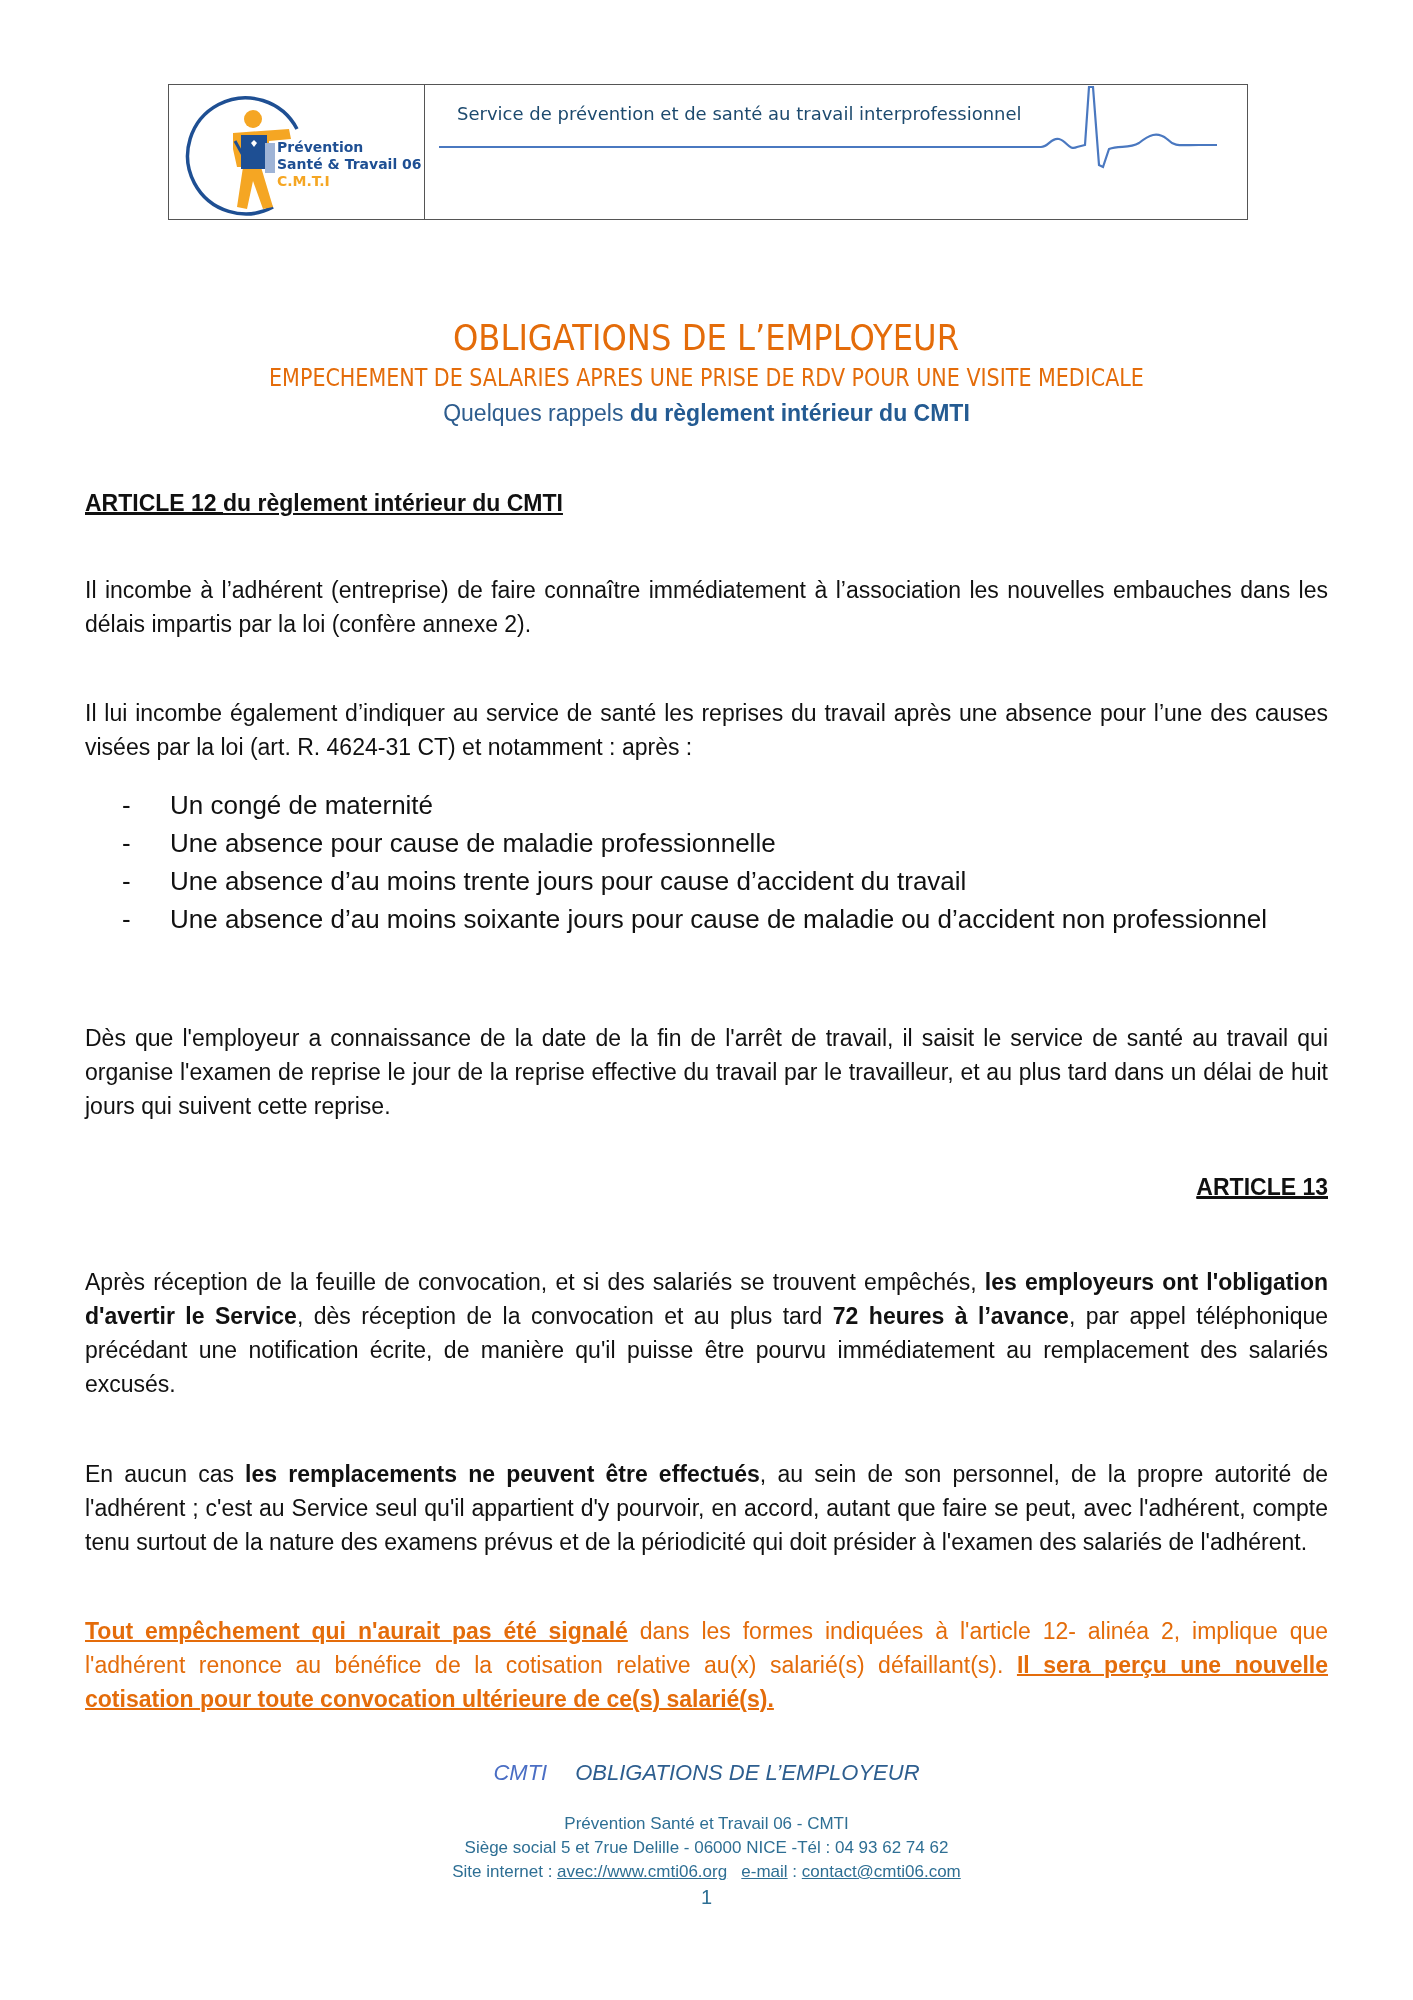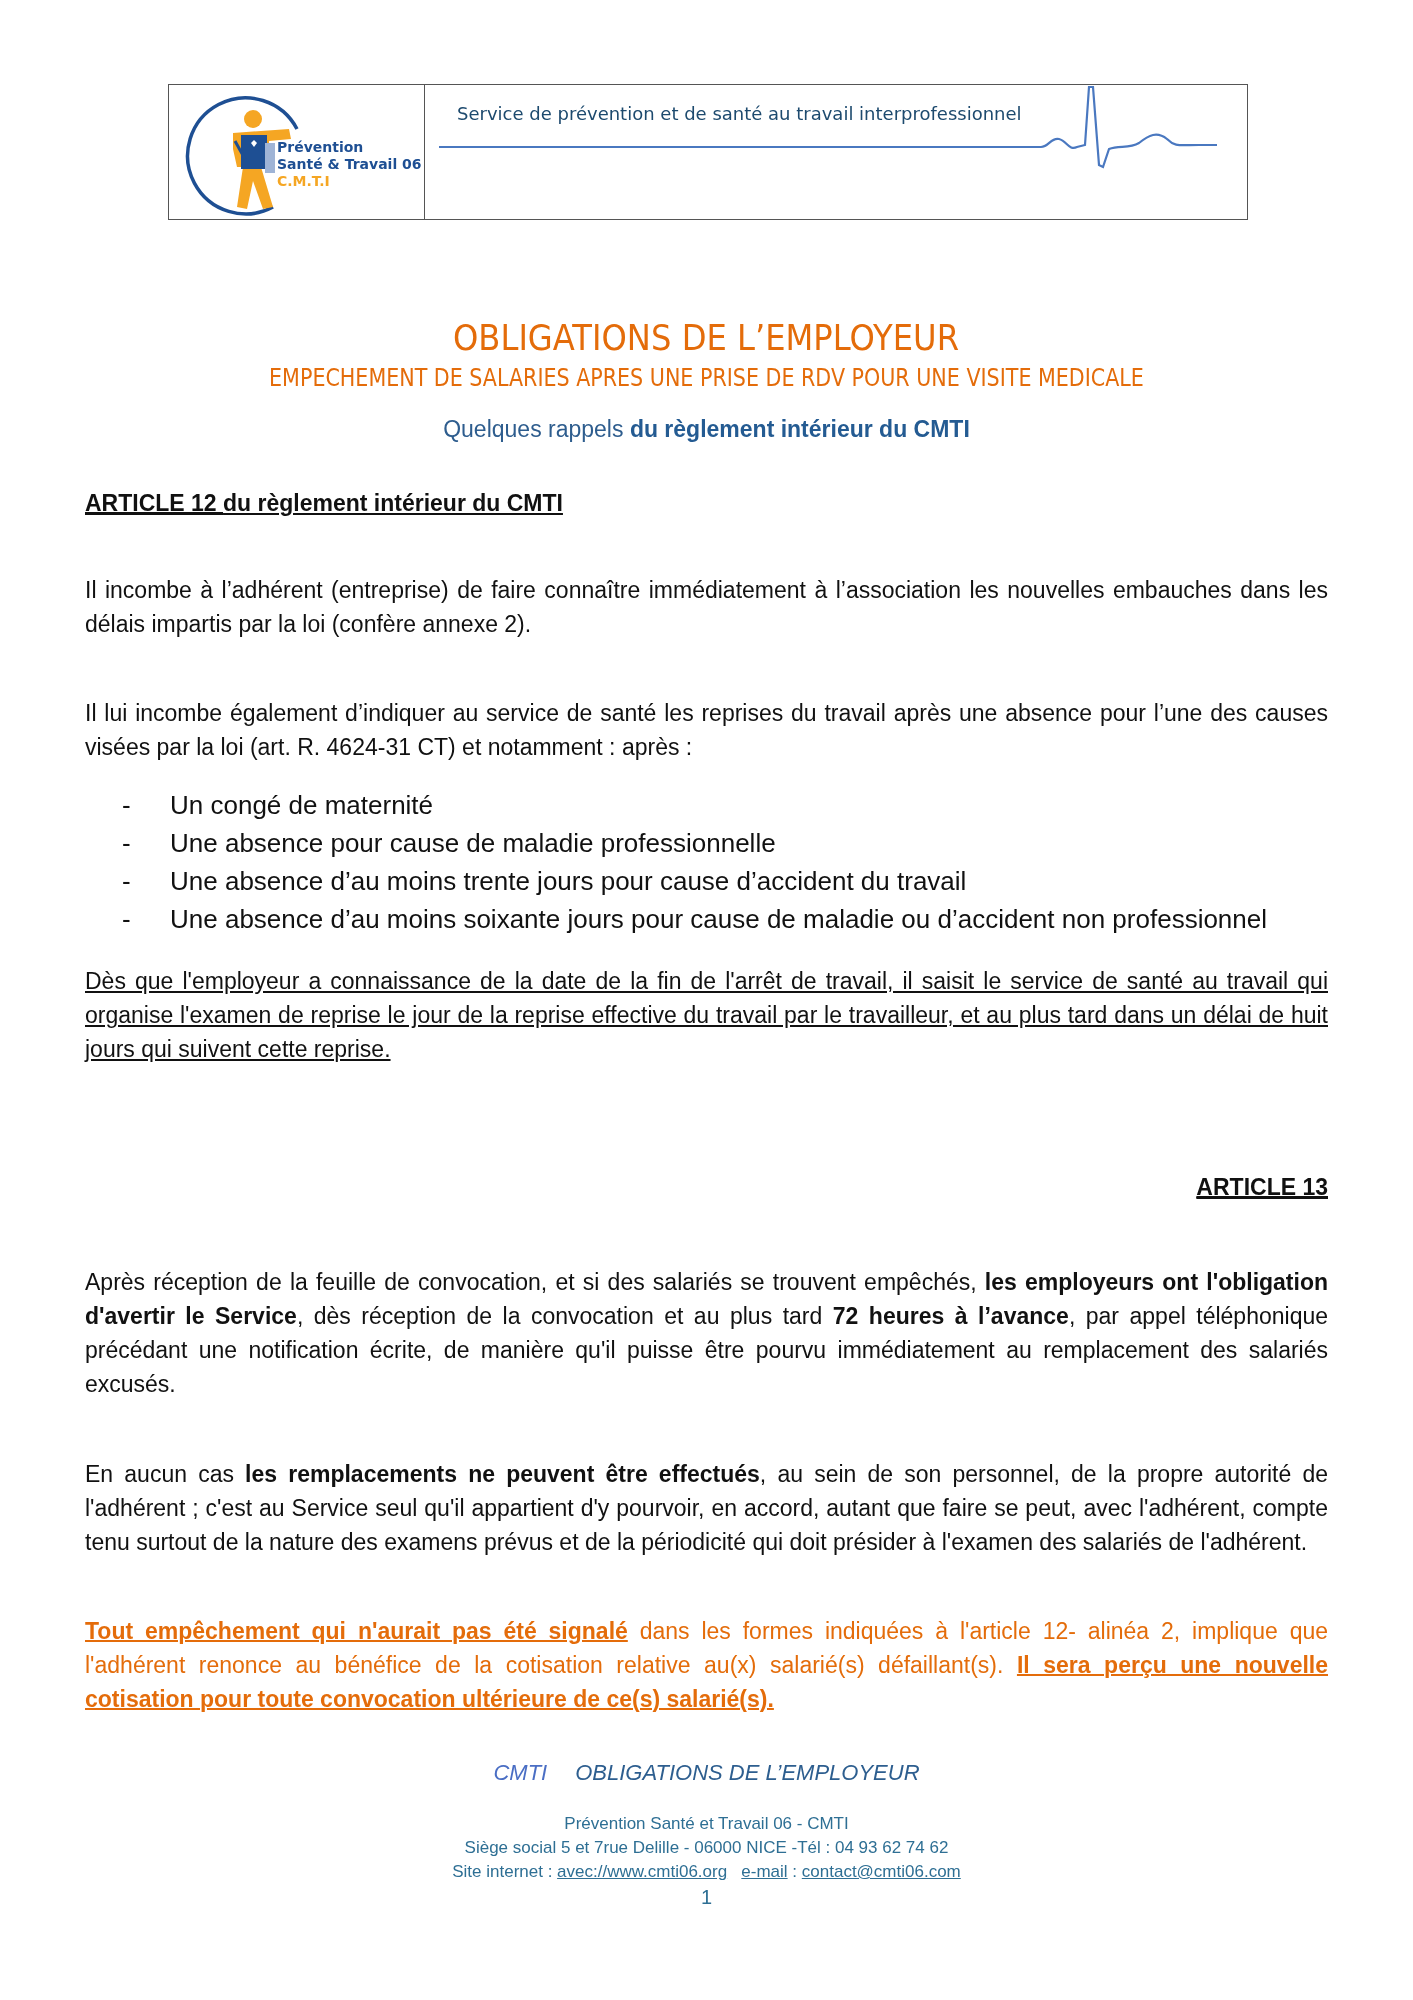--- a/index.html
+++ b/index.html
@@ -16,21 +16,21 @@
   .logo-text { position: absolute; left: 108px; top: 54px; font-family: "DejaVu Sans", sans-serif;
                font-size: 14px; line-height: 17px; color: #1e4f93; font-weight: bold; }
   .logo-text .cmti { color: #f5a623; }
   .logo-svg { position: absolute; left: 8px; top: 4px; }
 
   .title-block { position: absolute; left: 0; top: 318px; width: 1413px; text-align: center; }
   .title-main { font-family: "DejaVu Sans", sans-serif; font-size: 35px; color: #e46c0a;
                 letter-spacing: 0px; transform: scaleX(0.92); display: inline-block; }
   .title-sub { font-family: "DejaVu Sans", sans-serif; font-size: 24px; color: #e46c0a;
                margin-top: 6px; transform: scaleX(0.86); display: block; }
-  .title-rappel { font-size: 23px; color: #2e5d8e; margin-top: 24px; }
+  .title-rappel { font-size: 23px; color: #2e5d8e; margin-top: 8px; }
   .title-rappel b { color: #245b92; }
 
   .content { position: absolute; left: 85px; width: 1243px; font-size: 23px; line-height: 34px; }
   .justify { text-align: justify; text-align-last: left; }
   .heading { font-weight: bold; font-size: 23px; text-decoration: underline; }
   .heading u { text-decoration: underline; text-decoration-thickness: 2px; }
   .list { position: absolute; left: 122px; width: 1206px; font-size: 26px; line-height: 38px; }
   .list-item { position: relative; padding-left: 48px; text-align: justify; text-align-last: left; }
   .list-item .dash { position: absolute; left: 0; top: 0; }
   .orange { color: #e46c0a; }
@@ -83,21 +83,21 @@
 
 <div class="content justify" style="top:696px;">Il lui incombe également d’indiquer au service de santé les reprises du travail après une absence pour l’une des causes visées par la loi (art. R. 4624-31 CT) et notamment : après :</div>
 
 <div class="list" style="top:786px;">
   <div class="list-item"><span class="dash">-</span><span>Un congé de maternité</span></div>
   <div class="list-item"><span class="dash">-</span><span>Une absence pour cause de maladie professionnelle</span></div>
   <div class="list-item"><span class="dash">-</span><span>Une absence d’au moins trente jours pour cause d’accident du travail</span></div>
   <div class="list-item"><span class="dash">-</span><span>Une absence d’au moins soixante jours pour cause de maladie ou d’accident non professionnel</span></div>
 </div>
 
-<div class="content justify" style="top:964px;text-decoration:underline;">Dès que l'employeur a connaissance de la date de la fin de l'arrêt de travail, il saisit le service de santé au travail qui organise l'examen de reprise le jour de la reprise effective du travail par le travailleur, et au plus tard dans un délai de huit jours qui suivent cette reprise.</div>
+<div class="content justify" style="top:1021px;">Dès que l'employeur a connaissance de la date de la fin de l'arrêt de travail, il saisit le service de santé au travail qui organise l'examen de reprise le jour de la reprise effective du travail par le travailleur, et au plus tard dans un délai de huit jours qui suivent cette reprise.</div>
 
 <div class="content heading" style="top:1170px;text-align:right;"><u>ARTICLE 13</u></div>
 
 <div class="content justify" style="top:1265px;"><span>Après réception de la feuille de convocation, et si des salariés se trouvent empêchés, </span><b>les employeurs ont l'obligation d'avertir le Service</b><span>, dès réception de la convocation et au plus tard </span><b>72 heures à l’avance</b><span>, par appel téléphonique précédant une notification écrite, de manière qu'il puisse être pourvu immédiatement au remplacement des salariés excusés.</span></div>
 
 <div class="content justify" style="top:1457px;"><span>En aucun cas </span><b>les remplacements ne peuvent être effectués</b><span>, au sein de son personnel, de la propre autorité de l'adhérent ; c'est au Service seul qu'il appartient d'y pourvoir, en accord, autant que faire se peut, avec l'adhérent, compte tenu surtout de la nature des examens prévus et de la périodicité qui doit présider à l'examen des salariés de l'adhérent.</span></div>
 
 <div class="content justify orange" style="top:1614px;"><b><u>Tout empêchement qui n'aurait pas été signalé</u></b><span> dans les formes indiquées à l'article 12- alinéa 2, implique que l'adhérent renonce au bénéfice de la cotisation relative au(x) salarié(s) défaillant(s). </span><b><u>Il sera perçu une nouvelle cotisation pour toute convocation ultérieure de ce(s) salarié(s).</u></b></div>
 
 <div class="footer footer-title"><span class="cmti">CMTI</span><span>OBLIGATIONS DE L’EMPLOYEUR</span></div>

